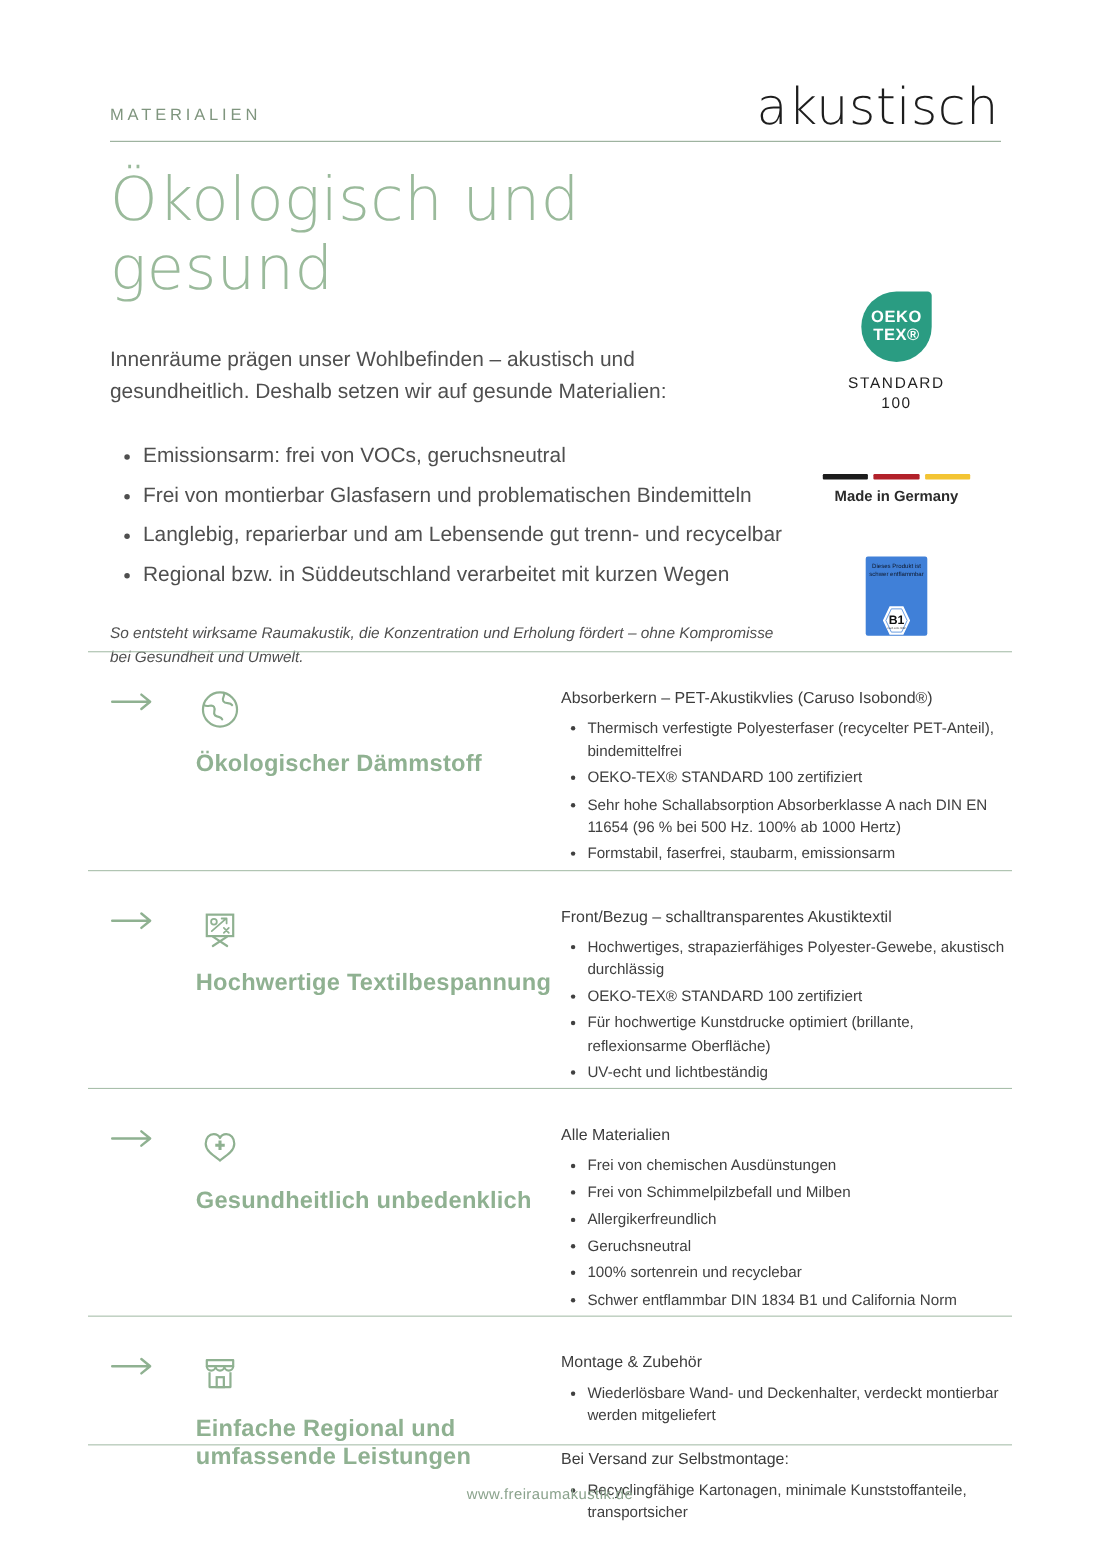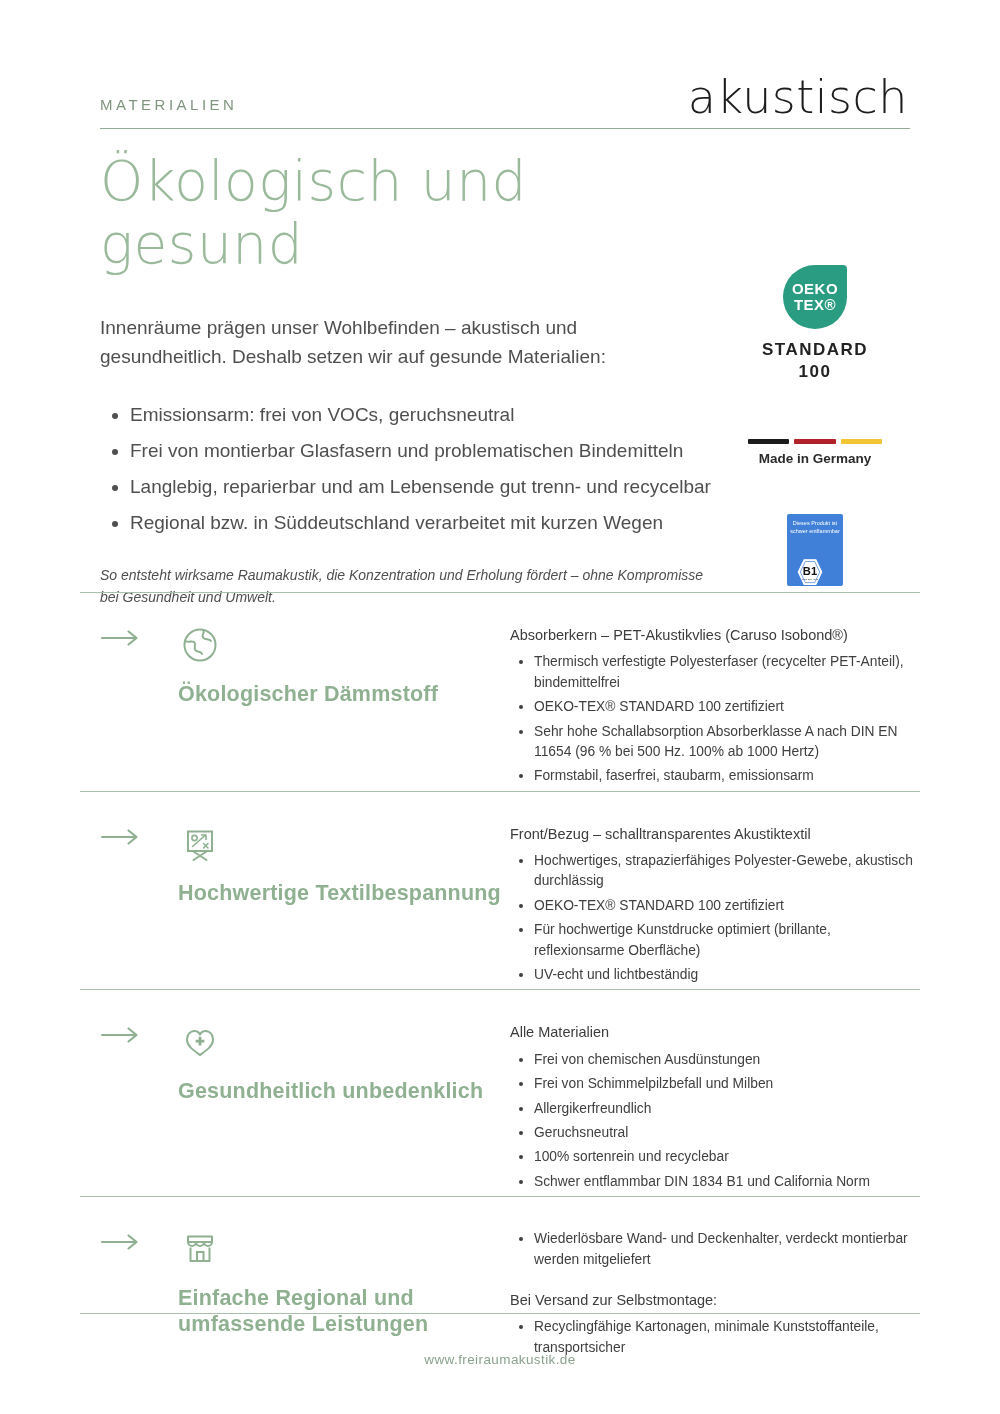--- a/index.html
+++ b/index.html
@@ -39,27 +39,27 @@
   .hero-outro{font-size:14px;line-height:1.55;margin:0;width:620px;font-style:italic;}
   
   .badges{position:absolute;left:745px;top:265px;width:140px;
     display:flex;flex-direction:column;align-items:center;}
   .oeko-drop{
     width:64px;height:64px;border-radius:50% 6% 50% 50%;
     display:flex;flex-direction:column;align-items:center;justify-content:center;
     color:#ffffff;font-weight:bold;font-size:15px;line-height:1.1;letter-spacing:0.5px;
   }
   .oeko-caption{margin-top:10px;text-align:center;color:#222;
-    font-weight:bold;font-size:17px;letter-spacing:1.5px;line-height:1.3;}
+    font-weight:normal;font-size:14px;letter-spacing:1.5px;line-height:1.3;}
   .mig{margin-top:56px;display:flex;flex-direction:column;align-items:center;}
   .mig-stripes{display:flex;gap:5px;width:134px;}
   .mig-stripes span{flex:1;height:5px;border-radius:1px;display:block;}
   .mig-label{margin-top:7px;font-weight:bold;font-size:13.5px;color:#2b2b2b;}
   .b1{margin-top:48px;width:56px;height:72px;border-radius:2px;
-    display:flex;flex-direction:column;color:#ffffff;
+    display:flex;flex-direction:column;align-items:center;color:#0f172a;
     padding-top:6px;box-sizing:border-box;gap:20px;}
   .b1-top{font-size:5.5px;line-height:1.35;text-align:center;}
   .b1-hex{margin-top:3px;}
   
   .sections{position:absolute;left:80px;top:592px;width:840px;}
   .srow{
     display:grid;grid-template-columns:98px 332px 1fr;
     border-top:1.5px solid #a9bfab;
     padding-top:30px;box-sizing:border-box;
   }
@@ -236,20 +236,21 @@
         <svg class="sicon" width="44" height="44" viewBox="0 0 44 44">
           <path d="M10 9.5h24v5.5H10z" fill="none" stroke="#8fb191" stroke-width="2" stroke-linejoin="round"></path>
           <path d="M10 15a4 4 0 0 0 8 0 a4 4 0 0 0 8 0 a4 4 0 0 0 8 0" fill="none" stroke="#8fb191" stroke-width="2"></path>
           <path d="M12.5 20.5 V34 h19 V20.5" fill="none" stroke="#8fb191" stroke-width="2" stroke-linejoin="round"></path>
           <rect x="19" y="25" width="6.5" height="9" fill="none" stroke="#8fb191" stroke-width="2"></rect>
         </svg>
         <h2 class="sheading">Einfache Regional und umfassende Leistungen</h2>
       </div>
       <div class="content-cell">
         <div class="sgroup">
+          <p class="slead">Montage &amp; Zubehör</p>
           <ul class="slist">
               <li>Wiederlösbare Wand- und Deckenhalter, verdeckt montierbar werden mitgeliefert</li>
             </ul>
         </div>
         <div class="sgroup">
           <p class="slead">Bei Versand zur Selbstmontage:</p>
           <ul class="slist">
               <li>Recyclingfähige Kartonagen, minimale Kunststoffanteile, transportsicher</li>
             </ul>
         </div>

